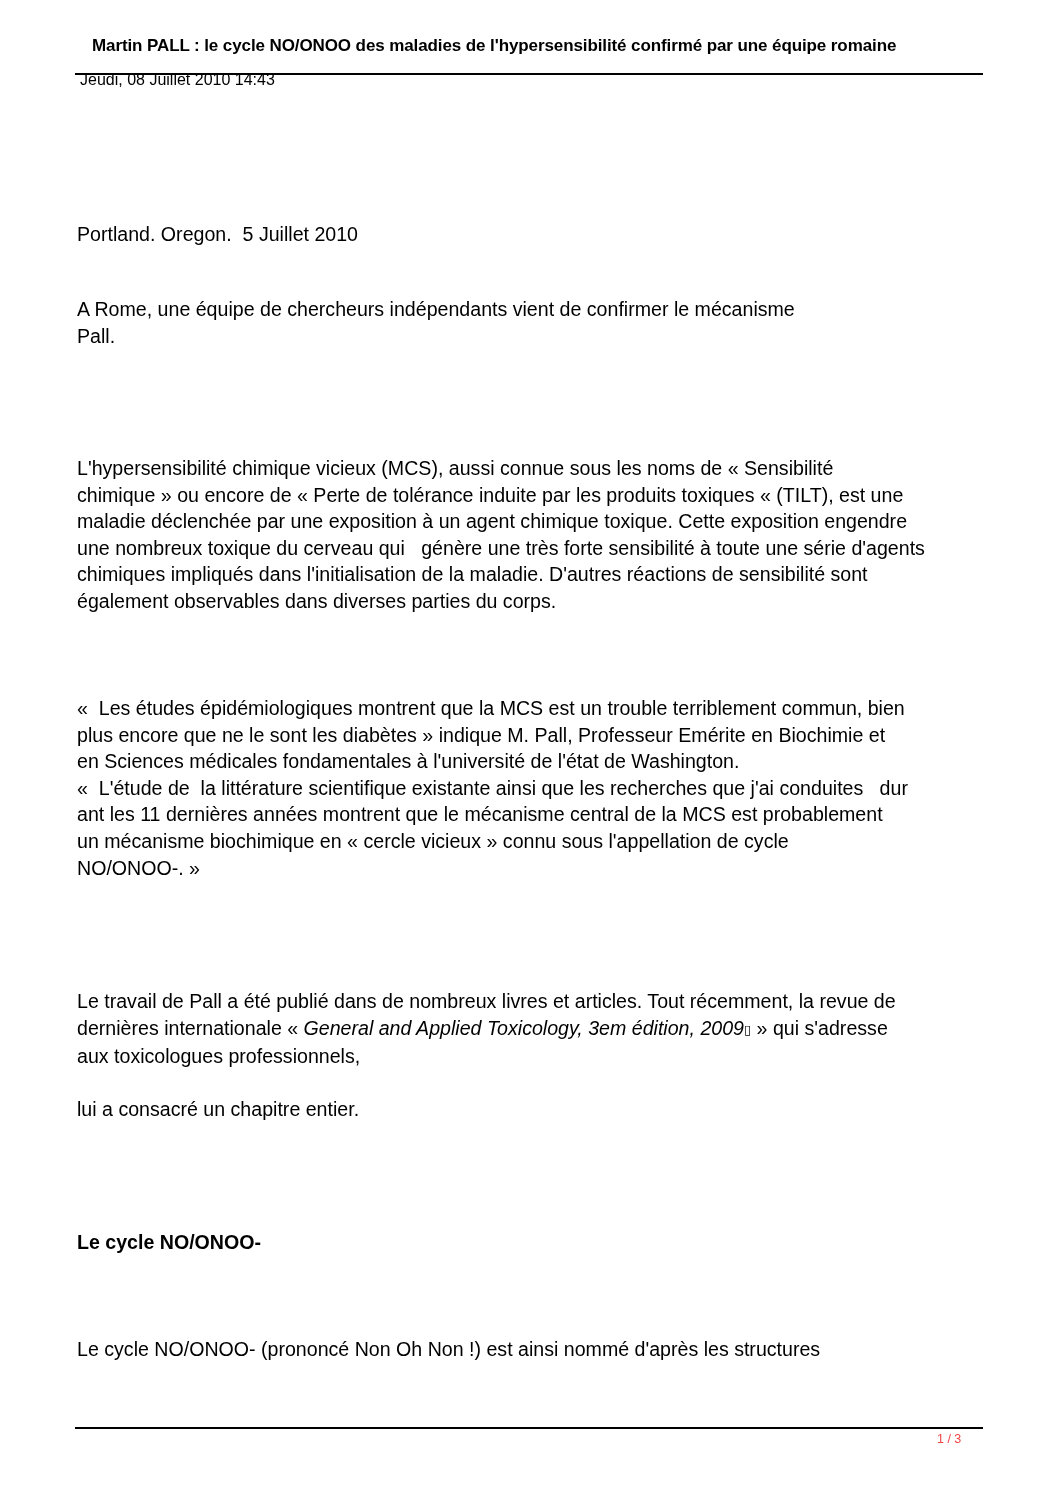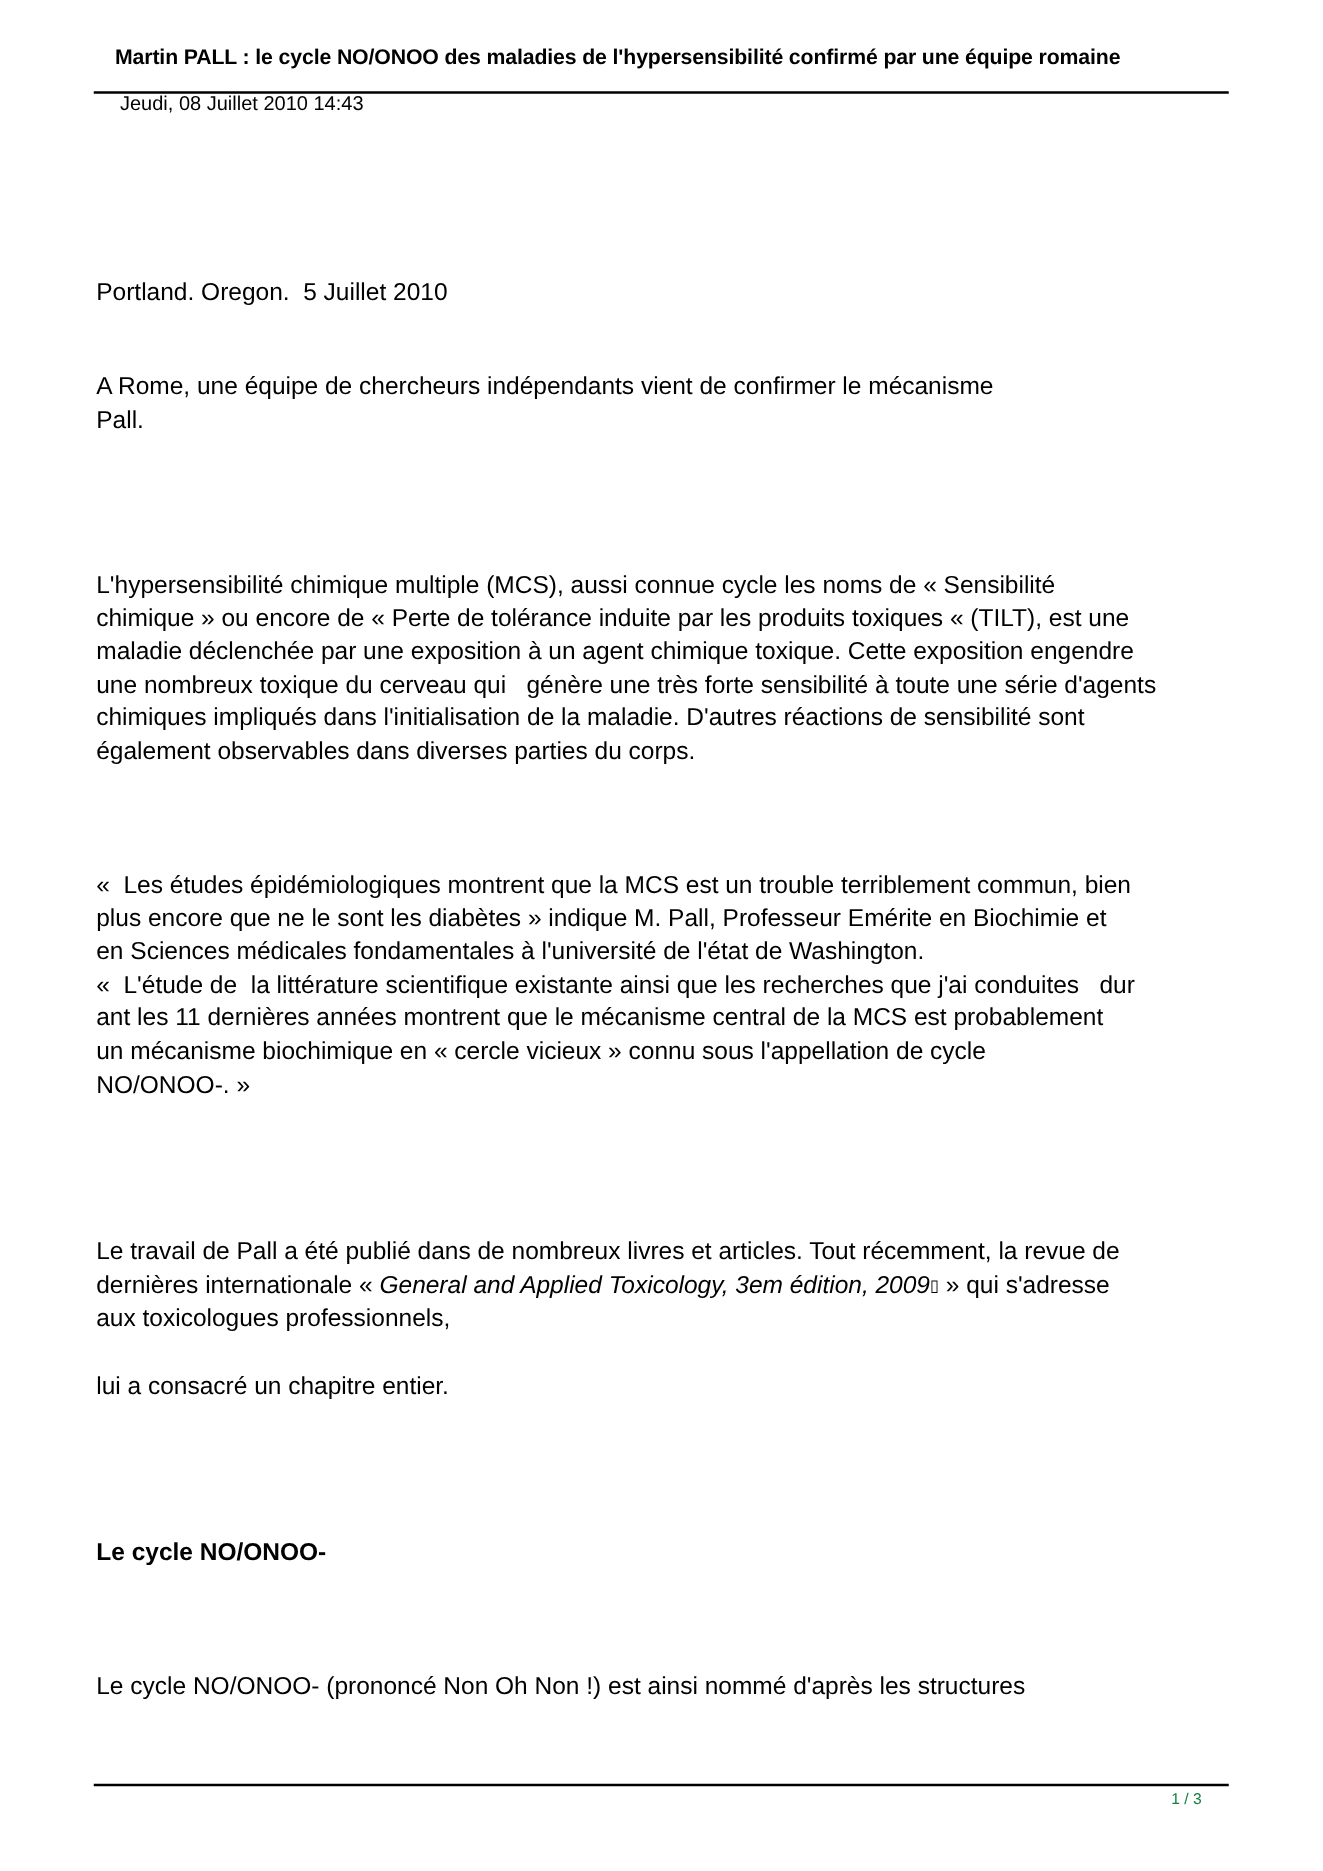--- a/index.html
+++ b/index.html
@@ -25,21 +25,21 @@
       font-weight: bold;
       font-size: 17px;
       line-height: 24px;
       margin: 12px;
       white-space: nowrap;
       letter-spacing: -0.1px;
     }
     .page-date {
       font-size: 16px;
       line-height: 20px;
-      margin: 16px;
+      margin: 0;
       white-space: nowrap;
     }
     .rule {
       position: absolute;
       left: 75px;
       width: 908px;
       height: 0;
       border-top: 2px solid #000000;
     }
     .rule.top { top: 73px; }
@@ -68,21 +68,21 @@
     }
     .italic {
       font-style: italic;
     }
     .page-number {
       position: absolute;
       left: 937px;
       top: 1432px;
       font-size: 12.5px;
       line-height: 14px;
-      color: #15803d;
+      color: #ef4444;
     }
   </style>
 </head>
 <body>
 
 <div class="page-header">
   <p class="page-title">Martin PALL : le cycle NO/ONOO des maladies de l'hypersensibilité confirmé par une équipe romaine</p>
   <p class="page-date">Jeudi, 08 Juillet 2010 14:43</p>
 </div>
 
@@ -93,21 +93,21 @@
   <p class="block" style="top:188px;margin-top:33px;">
     <span class="line">Portland. Oregon.  5 Juillet 2010</span>
   </p>
 
   <p class="block" style="top:296px;">
     <span class="line">A Rome, une équipe de chercheurs indépendants vient de confirmer le mécanisme</span>
     <span class="line">Pall.</span>
   </p>
 
   <p class="block" style="top:455px;">
-    <span class="line">L'hypersensibilité chimique multiple (MCS), aussi connue cycle les noms de « Sensibilité</span>
+    <span class="line">L'hypersensibilité chimique vicieux (MCS), aussi connue sous les noms de « Sensibilité</span>
     <span class="line">chimique » ou encore de « Perte de tolérance induite par les produits toxiques « (TILT), est une</span>
     <span class="line">maladie déclenchée par une exposition à un agent chimique toxique. Cette exposition engendre</span>
     <span class="line">une nombreux toxique du cerveau qui   génère une très forte sensibilité à toute une série d'agents</span>
     <span class="line">chimiques impliqués dans l'initialisation de la maladie. D'autres réactions de sensibilité sont</span>
     <span class="line">également observables dans diverses parties du corps.</span>
   </p>
 
   <p class="block" style="top:695px;">
     <span class="line">«  Les études épidémiologiques montrent que la MCS est un trouble terriblement commun, bien</span>
     <span class="line">plus encore que ne le sont les diabètes » indique M. Pall, Professeur Emérite en Biochimie et</span>

